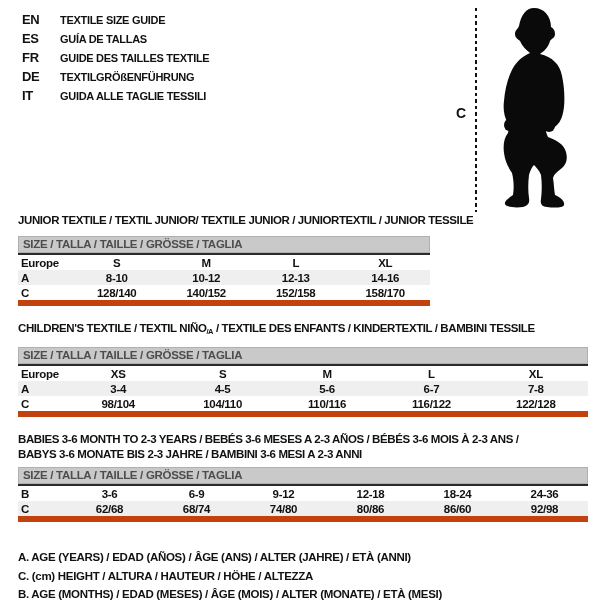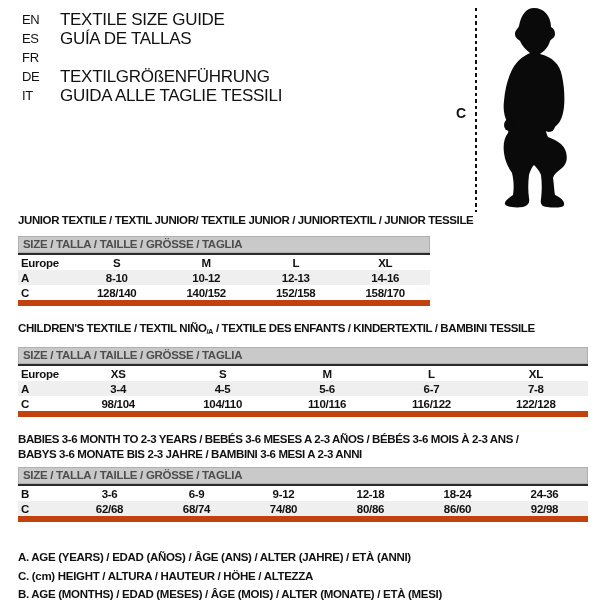--- a/index.html
+++ b/index.html
@@ -6,22 +6,22 @@
   body {
     width:600px; height:600px; background:#ffffff;
     font-family:"Liberation Sans", sans-serif; color:#111;
     position:relative; overflow:hidden;
   }
   .page { position:relative; width:600px; height:600px; }
 
   
   .langs { position:absolute; left:22px; top:10px; }
   .lang-row { display:flex; height:19px; align-items:center; }
-  .lang-code { width:38px; font-weight:normal; font-size:13px; letter-spacing:-0.3px; }
-  .lang-label { font-weight:normal; font-size:17px; letter-spacing:-0.3px; white-space:nowrap; }
+  .lang-code { width:38px; font-weight:bold; font-size:13px; letter-spacing:-0.3px; }
+  .lang-label { font-weight:bold; font-size:11px; letter-spacing:-0.3px; white-space:nowrap; }
 
   
   .figure { position:absolute; left:450px; top:5px; width:150px; height:212px; }
   .measure-line {
     position:absolute; left:25px; top:3px; width:2px; height:204px;
     background:repeating-linear-gradient(to bottom,#111 0 3.5px,transparent 3.5px 6.5px);
   }
   .figure-label { position:absolute; left:6px; top:100px; font-weight:bold; font-size:14px; }
   svg.baby { position:absolute; left:33px; top:0; width:106px; height:206px; }
 
@@ -69,20 +69,21 @@
     <div class="lang-row">
       <span class="lang-code">EN</span>
       <span class="lang-label">TEXTILE SIZE GUIDE</span>
     </div>
     <div class="lang-row">
       <span class="lang-code">ES</span>
       <span class="lang-label">GUÍA DE TALLAS</span>
     </div>
     <div class="lang-row">
       <span class="lang-code">FR</span>
+      <span class="lang-label">GUIDE DES TAILLES TEXTILE</span>
     </div>
     <div class="lang-row">
       <span class="lang-code">DE</span>
       <span class="lang-label">TEXTILGRÖßENFÜHRUNG</span>
     </div>
     <div class="lang-row">
       <span class="lang-code">IT</span>
       <span class="lang-label">GUIDA ALLE TAGLIE TESSILI</span>
     </div>
   </div>

